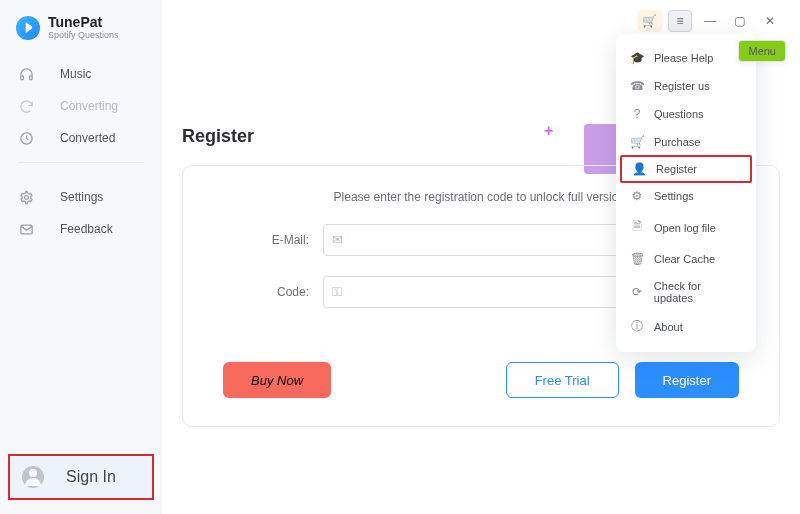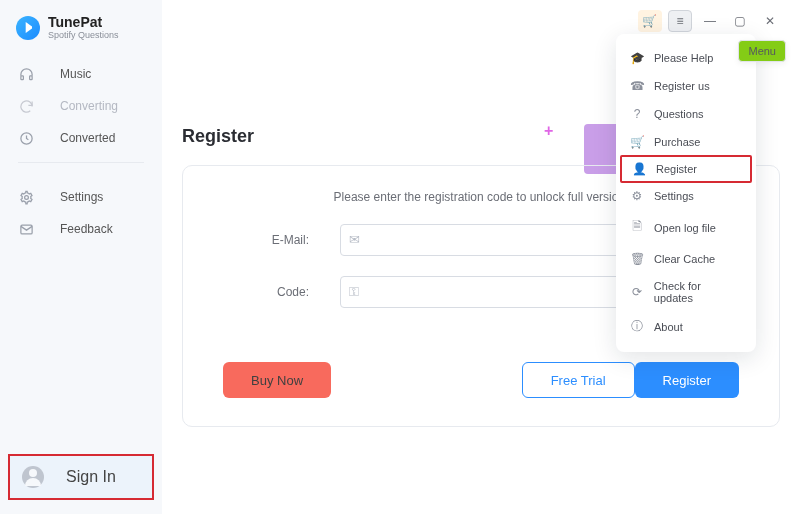--- a/index.html
+++ b/index.html
@@ -25,31 +25,31 @@
 .avatar-stub::before{content:"";position:absolute;width:8px;height:8px;border-radius:50%;background:#f6f8fb;left:7px;top:3px;}
 .avatar-stub::after{content:"";position:absolute;width:16px;height:8px;border-radius:8px 8px 0 0;background:#f6f8fb;left:3px;top:12px;}
 .main { flex:1; position:relative; padding: 10px 20px 20px 20px; }
 .titlebar { position:absolute; top:10px; right:18px; display:flex; gap:6px; align-items:center; }
 .tbtn { width:24px; height:22px; display:flex; align-items:center; justify-content:center; font-size:12px; color:#6b6e76; cursor:pointer; border-radius:4px;}
 .tbtn.cart{ background:#fff3e1; color:#f09a2a;}
 .tbtn.menu-btn{ background:#eef0f3; border:1px solid #d0d4da;}
 .page-title { font-size:18px; font-weight:700; color:#2b2d33; margin-top: 116px; }
 .register-card { margin-top: 18px; border:1px solid #e7eaef; border-radius:10px; padding: 24px 36px 28px 36px; position:relative; }
 .hint { text-align:center; font-size:12px; color:#6b6e76; }
-.field { display:flex; align-items:center; gap:31px; margin-top:20px; }
+.field { display:flex; align-items:center; gap:14px; margin-top:20px; }
 .field label { width:90px; text-align:right; font-size:12px; color:#6b6e76; }
 .input-wrap { position:relative; flex:1; max-width:310px; }
 .input-wrap input{ width:100%; height:32px; border:1px solid #d8dce3; border-radius:4px; padding:0 10px 0 32px; font-size:12px; color:#444; outline:none;}
 .input-wrap .in-ico{position:absolute; left:9px; top:8px; color:#b7bcc6; font-size:13px;}
 .btnrow { display:flex; justify-content:space-between; margin-top: 54px; padding: 0 4px;}
 .btn { height:36px; border-radius:6px; font-size:13px; padding:0 28px; display:flex; align-items:center; justify-content:center; cursor:pointer; border:none;}
-.btn-buy{ background:#f86a5d; color:#404040;}
+.btn-buy{ background:#f86a5d; color:#000000;font-style:italic;}
 .btn-trial{ background:#fff; border:1.5px solid #2c8eff; color:#2c8eff;}
 .btn-reg{ background:#2c8eff; color:#fff;}
-.btnrow .right-group{ display:flex; }
+.btnrow .right-group{ display:flex; gap:16px; }
 .decor { position:absolute; right:80px; top:118px; width:150px; height:60px; pointer-events:none;}
 .decor .plus{position:absolute;left:-26px;top:4px;color:#e066e6;font-size:16px;font-weight:700;}
 .decor .box{position:absolute;left:14px;top:6px;width:62px;height:50px;background:#c99ee8;border-radius:4px;}
 .decor .note{position:absolute;right:-8px;bottom:2px;color:#39c07a;font-size:20px;}
 .decor .line{position:absolute;right:-20px;top:-14px;color:#2d2f36;font-size:22px;}
 .dropdown { position:absolute; top:34px; right:44px; width:140px; background:#fff; border-radius:8px; box-shadow:0 6px 24px rgba(20,30,50,0.12); padding:10px 0; z-index:20;}
 .dd-item{display:flex;align-items:center;gap:10px;padding:7px 14px;font-size:11px;color:#4a4d55;cursor:pointer;}
 .dd-item .dico{width:14px;text-align:center;color:#8b909b;font-size:12px;}
 .dd-item.hl{border:2px solid #d62a33;margin:-1px 4px;padding:5px 10px;border-radius:2px;}
 .tooltip{position:absolute;top:40px;right:14px;background:#84cc16;border:1px solid #e1e4ea;border-radius:4px;padding:4px 9px;font-size:11px;color:#55585f;box-shadow:0 2px 6px rgba(0,0,0,0.06);z-index:21;}

